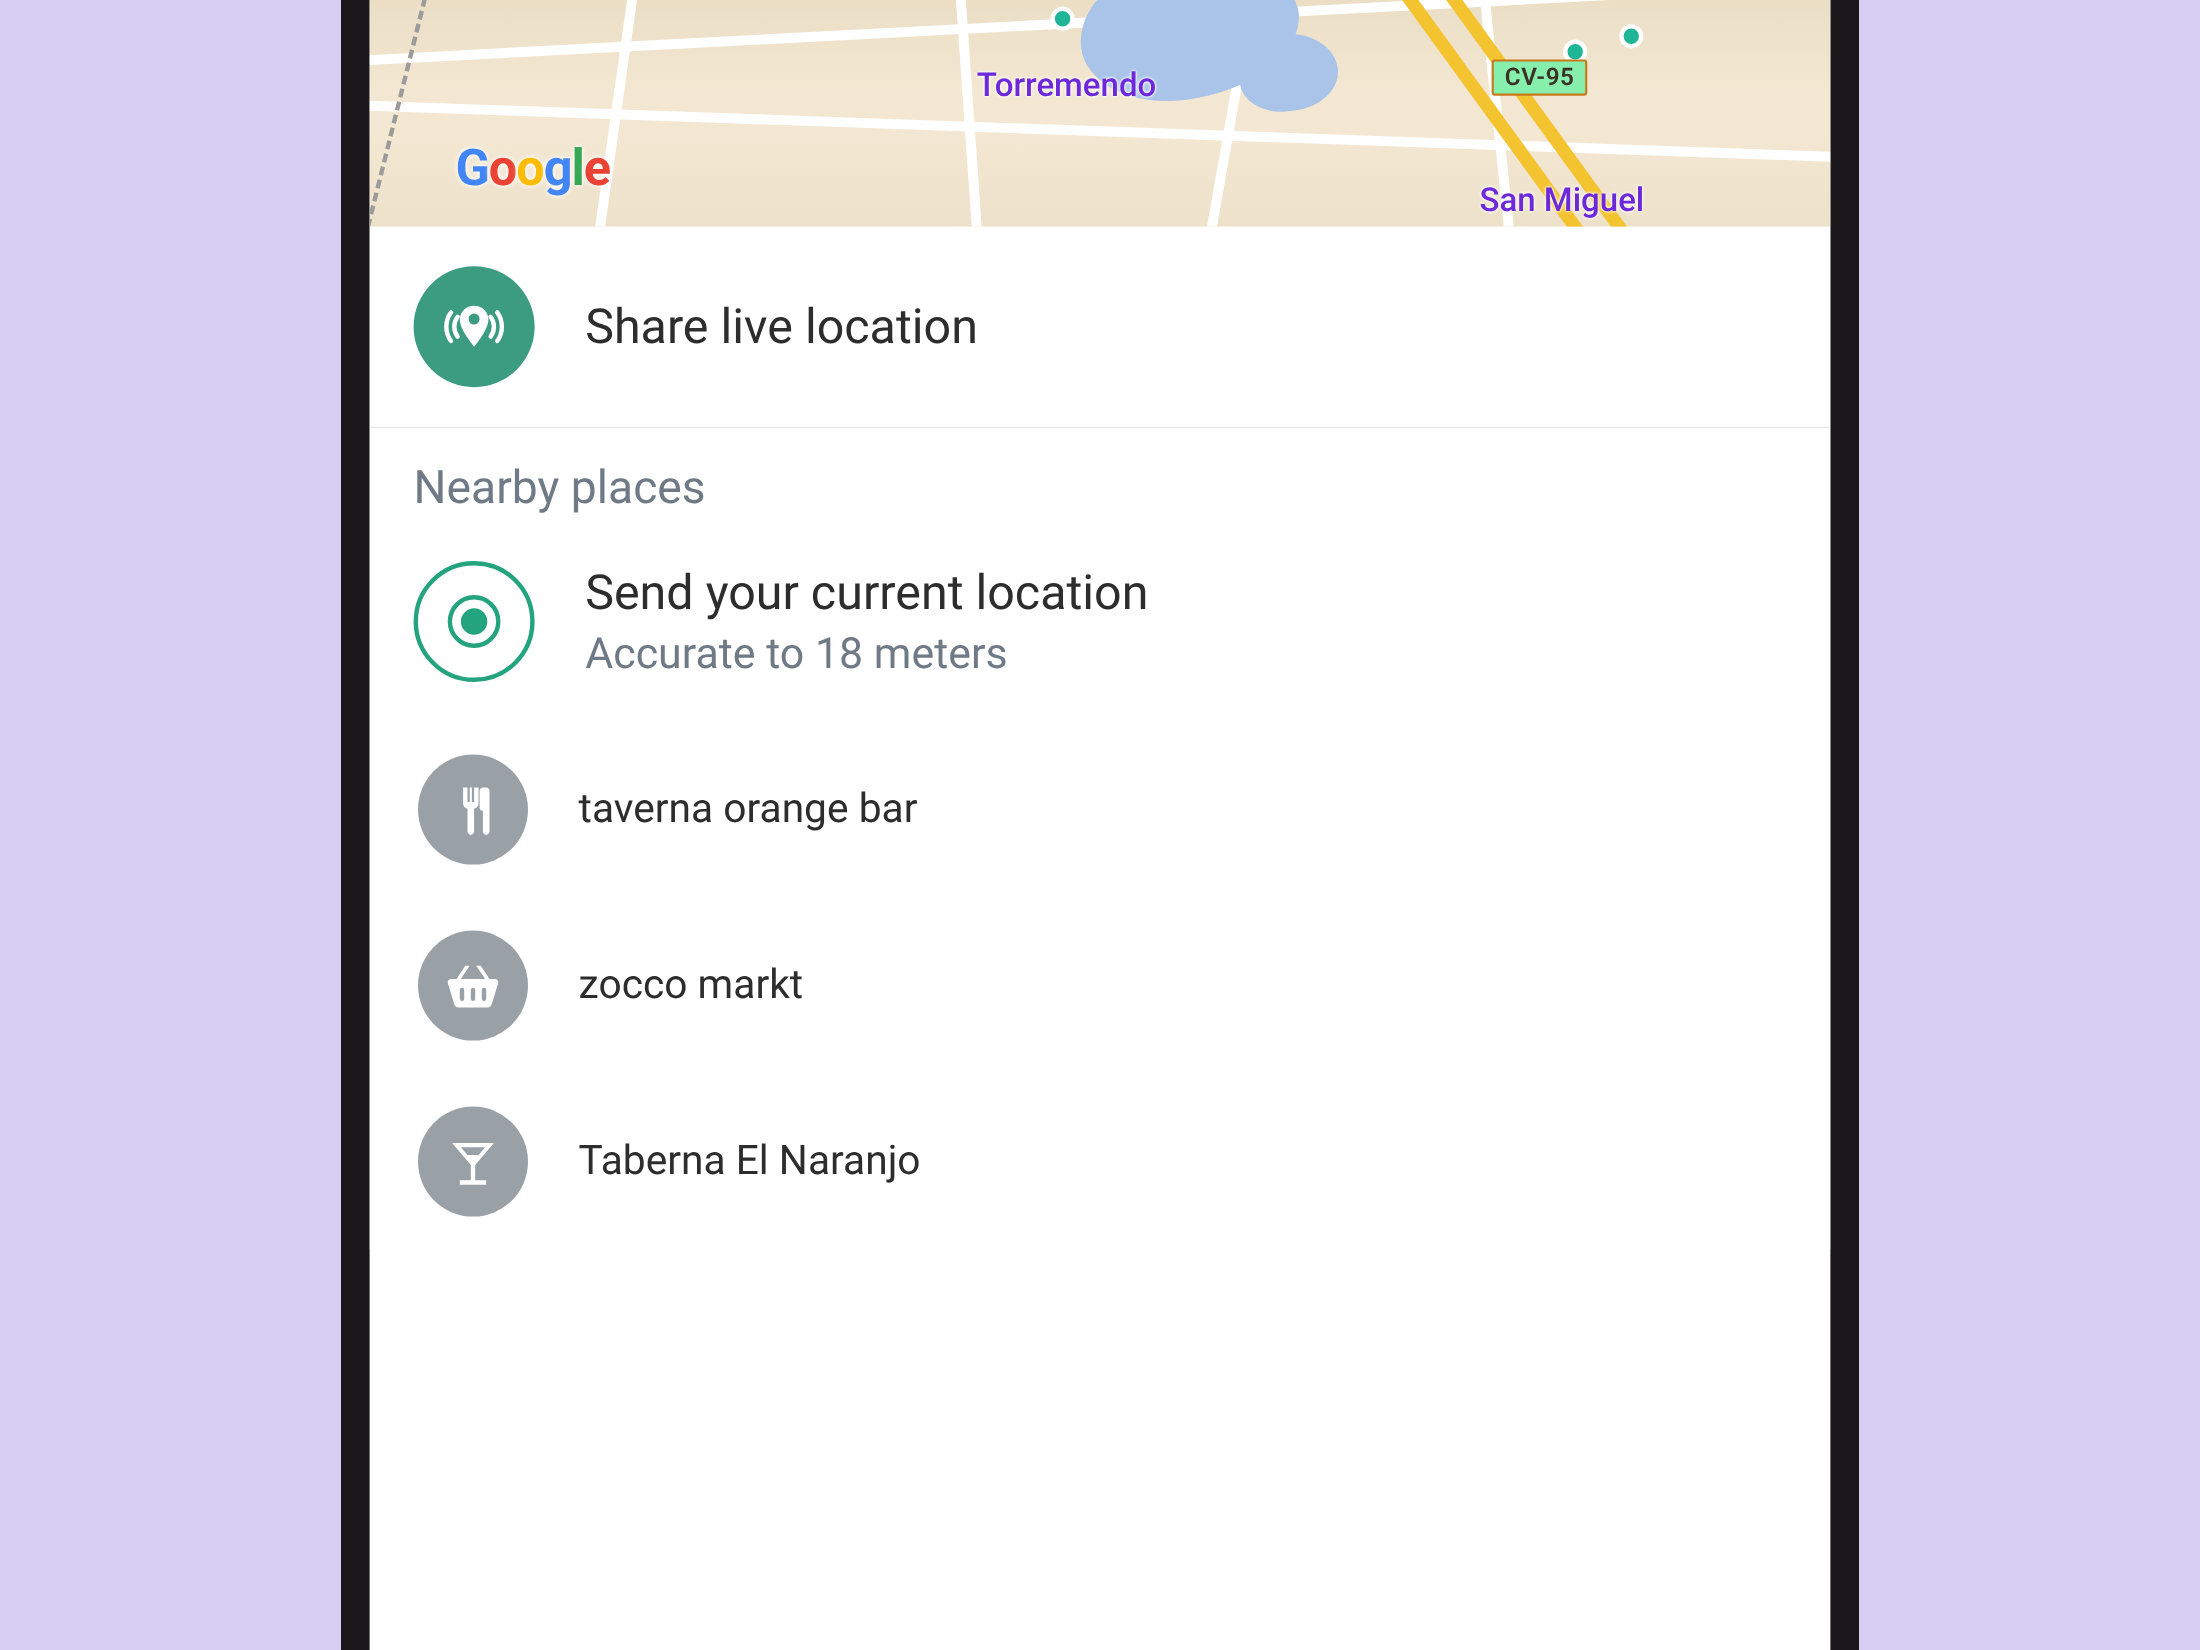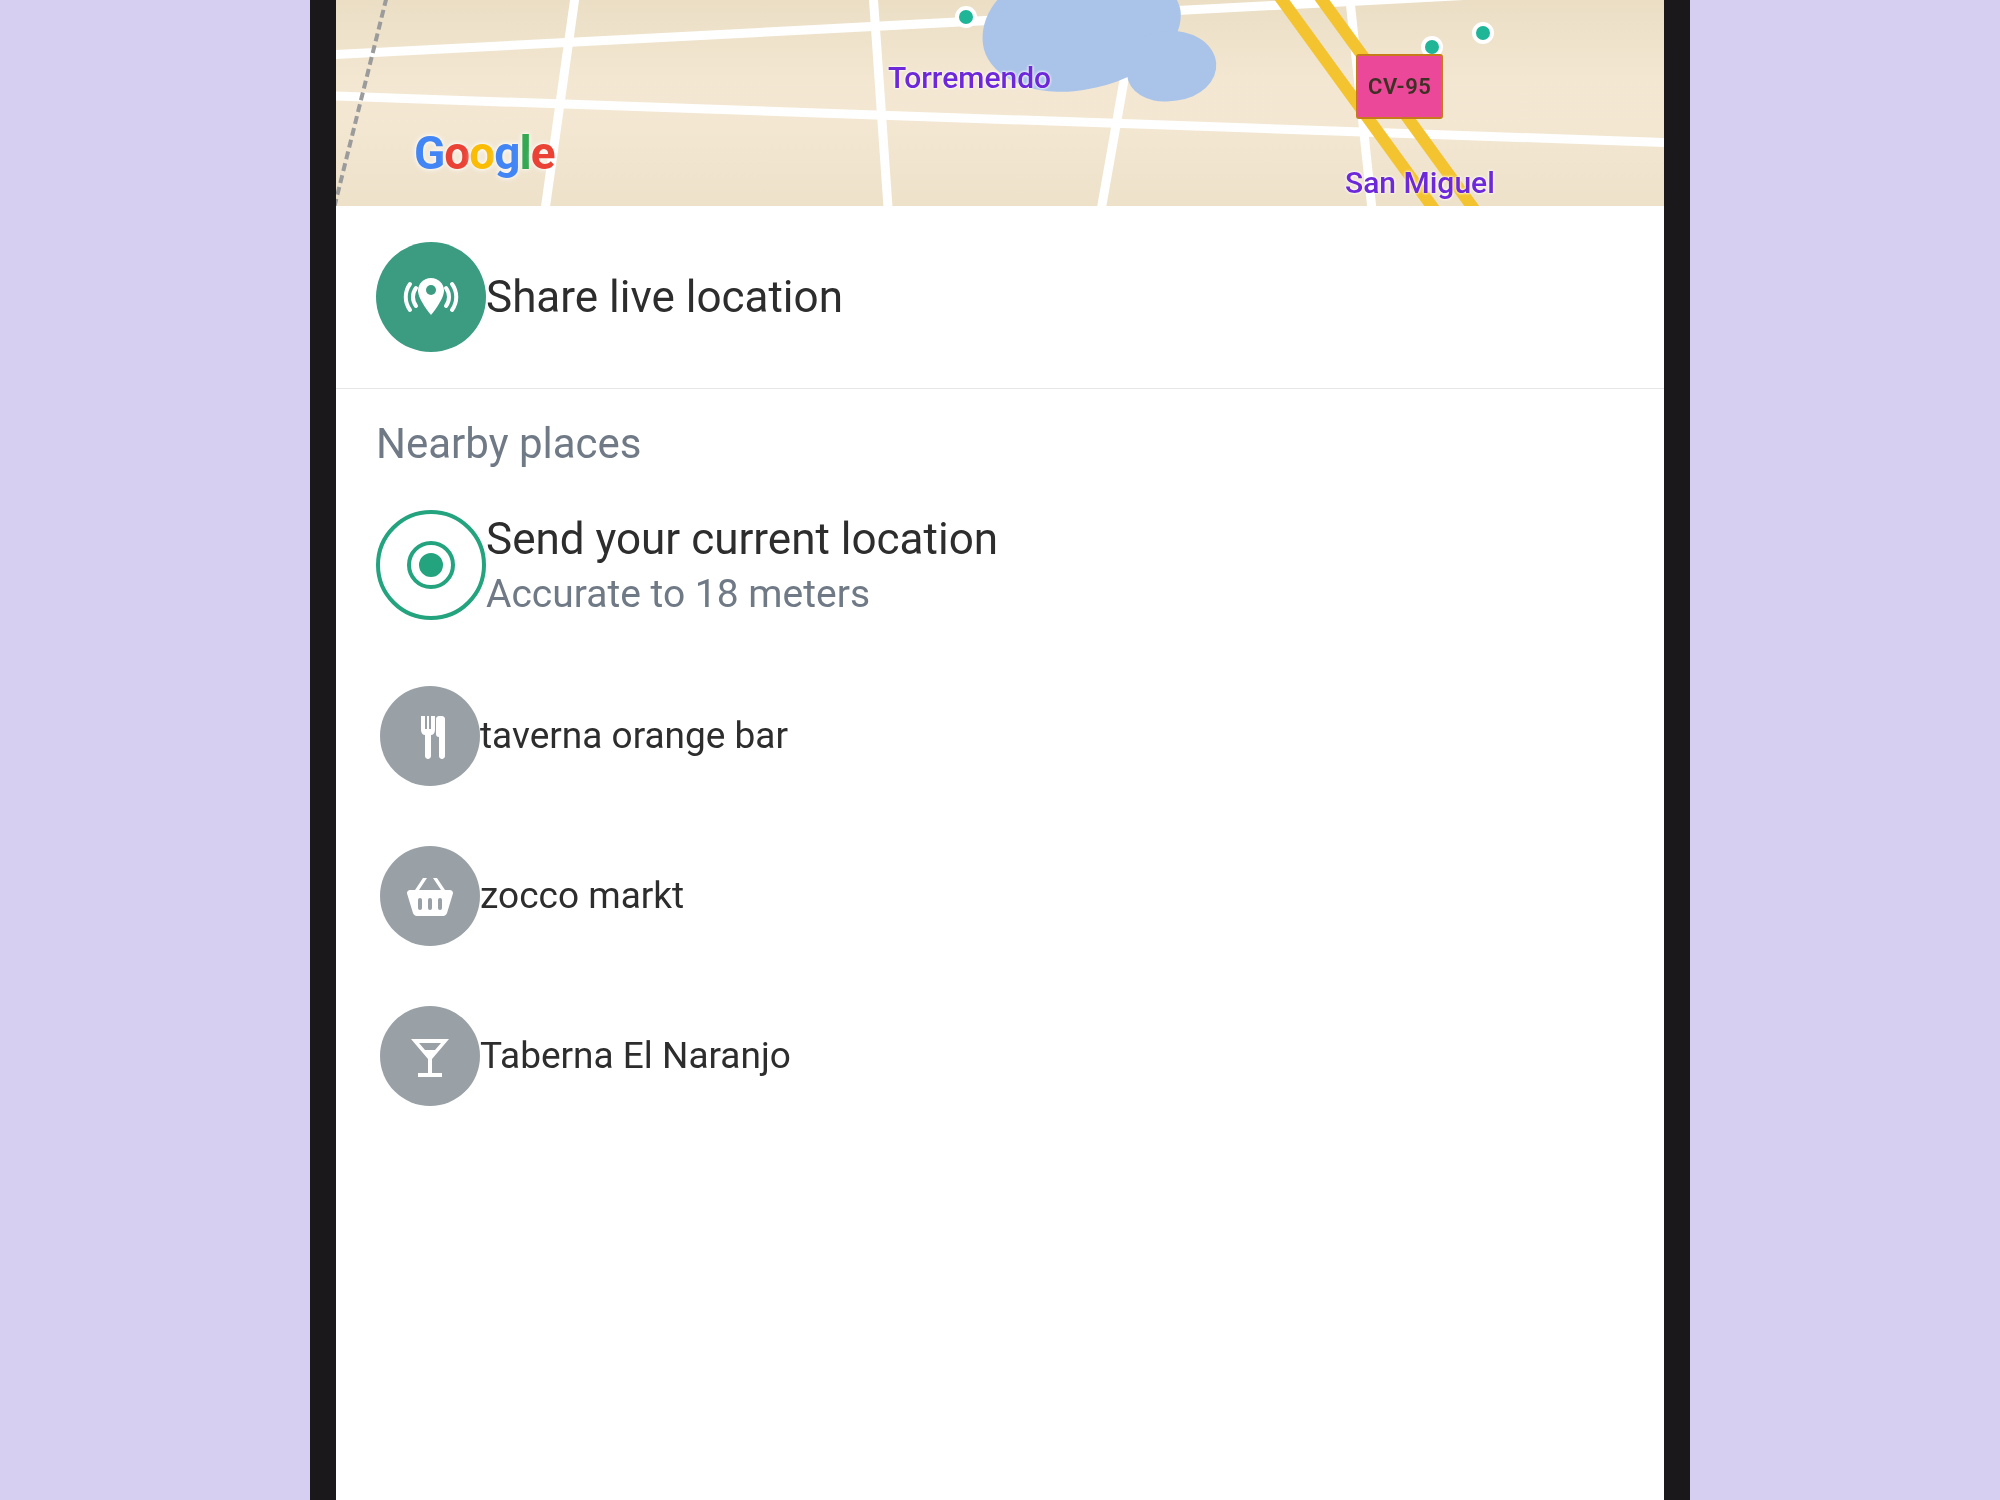--- a/index.html
+++ b/index.html
@@ -73,24 +73,24 @@
   }
   .poi-dot{
     position:absolute; width:22px; height:22px; border-radius:50%;
     background:#1fb698; border:4px solid #ffffff;
   }
   .poi-dot.d1{ left:619px; top:6px; }
   .poi-dot.d2{ left:1085px; top:36px; }
   .poi-dot.d3{ left:1136px; top:22px; }
   .road-shield{
     position:absolute; left:1020px; top:54px;
-    background:#ec4899; color:#3d3125;
+    background:#86efac; color:#3d3125;
     border:2px solid #c77a1a;
     font-size:22px; font-weight:600;
-    padding:18px 10px; border-radius:3px;
+    padding:2px 10px; border-radius:3px;
     letter-spacing:.5px;
   }
   .map-label{
     position:absolute; color:#6d28d9; font-size:30px; font-weight:500;
     text-shadow:0 0 3px #fff, 0 0 3px #fff;
   }
   .map-label.l1{ left:552px; top:60px; }
   .map-label.l2{ left:973px; top:165px;margin-left:36px; }
   .google-logo{
     position:absolute; left:40px; bottom:26px;
@@ -104,20 +104,21 @@
   .google-logo span:nth-child(3){color:#FBBC05;}
   .google-logo span:nth-child(4){color:#4285F4;}
   .google-logo span:nth-child(5){color:#34A853;}
   .google-logo span:nth-child(6){color:#EA4335;}
 
   
   .sheet { background:#fff; }
   .row {
     display:flex; align-items:center;
     padding: 36px 34px 36px 40px;
+    gap: 46px;
   }
   .row .text { flex:1; }
   .title-line {
     color:#2d2d2d; font-size:44px; font-weight:400; line-height:1.2;
   }
   .sub-line {
     color:#6f7a86; font-size:39px; font-weight:400; margin-top:6px;
   }
   .divider { height:1px; background:#e6e6e6; margin:0; }
 

